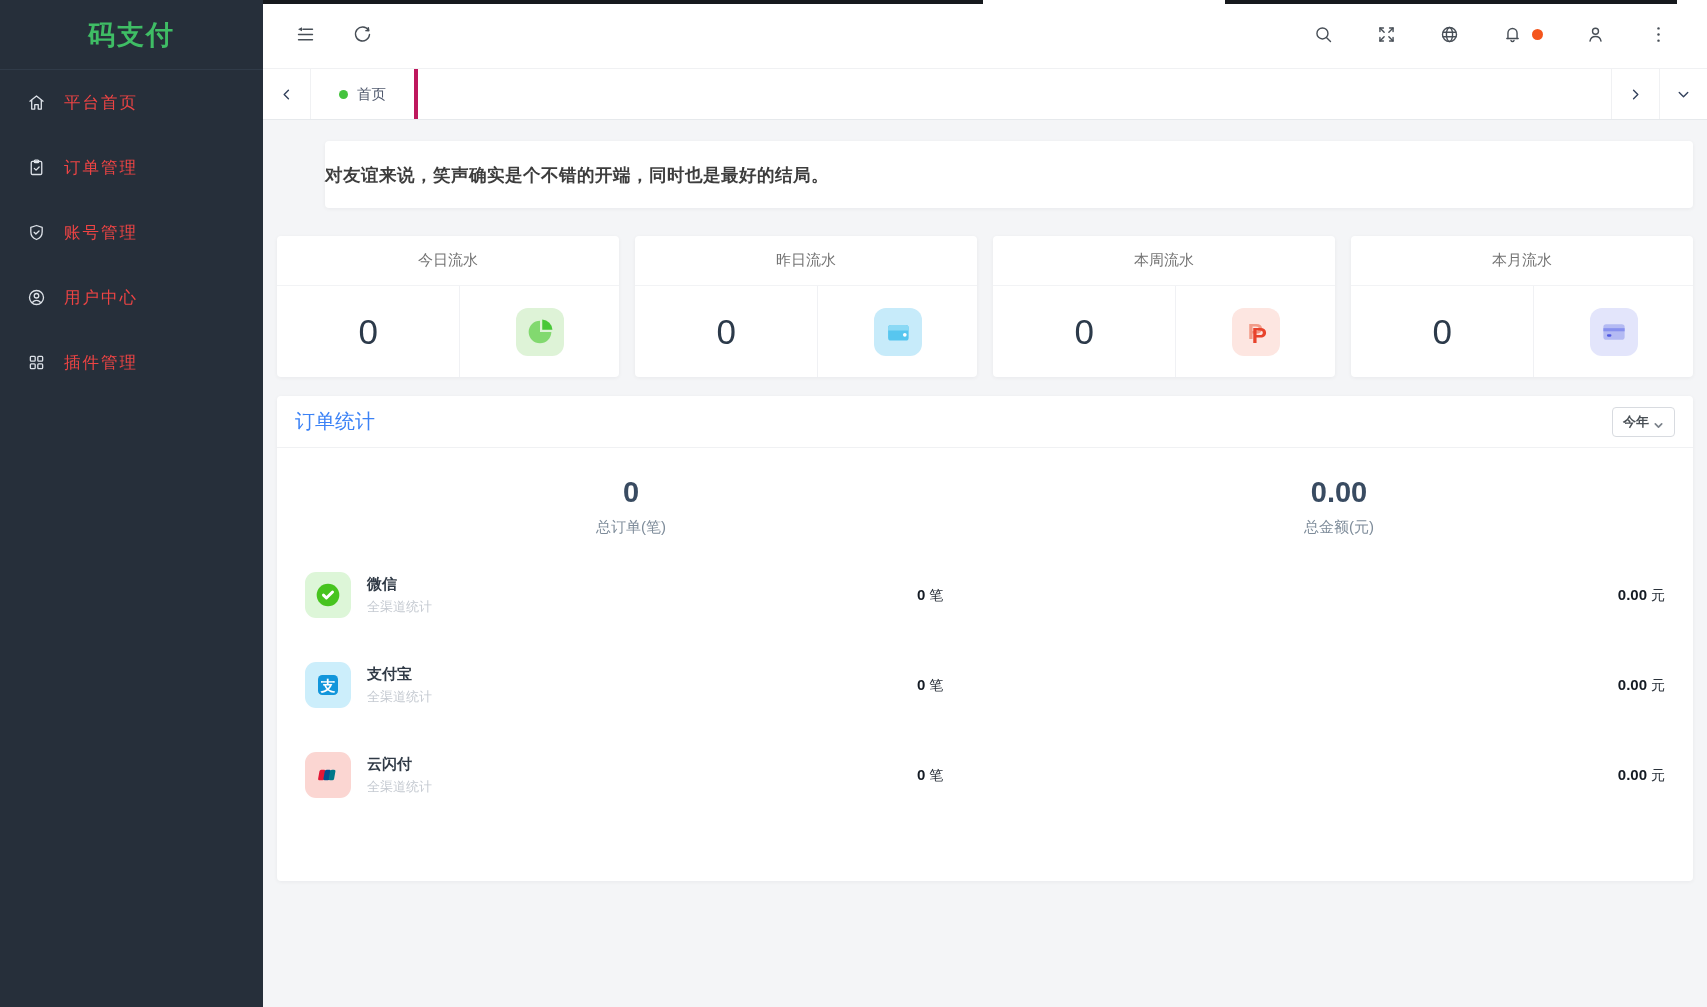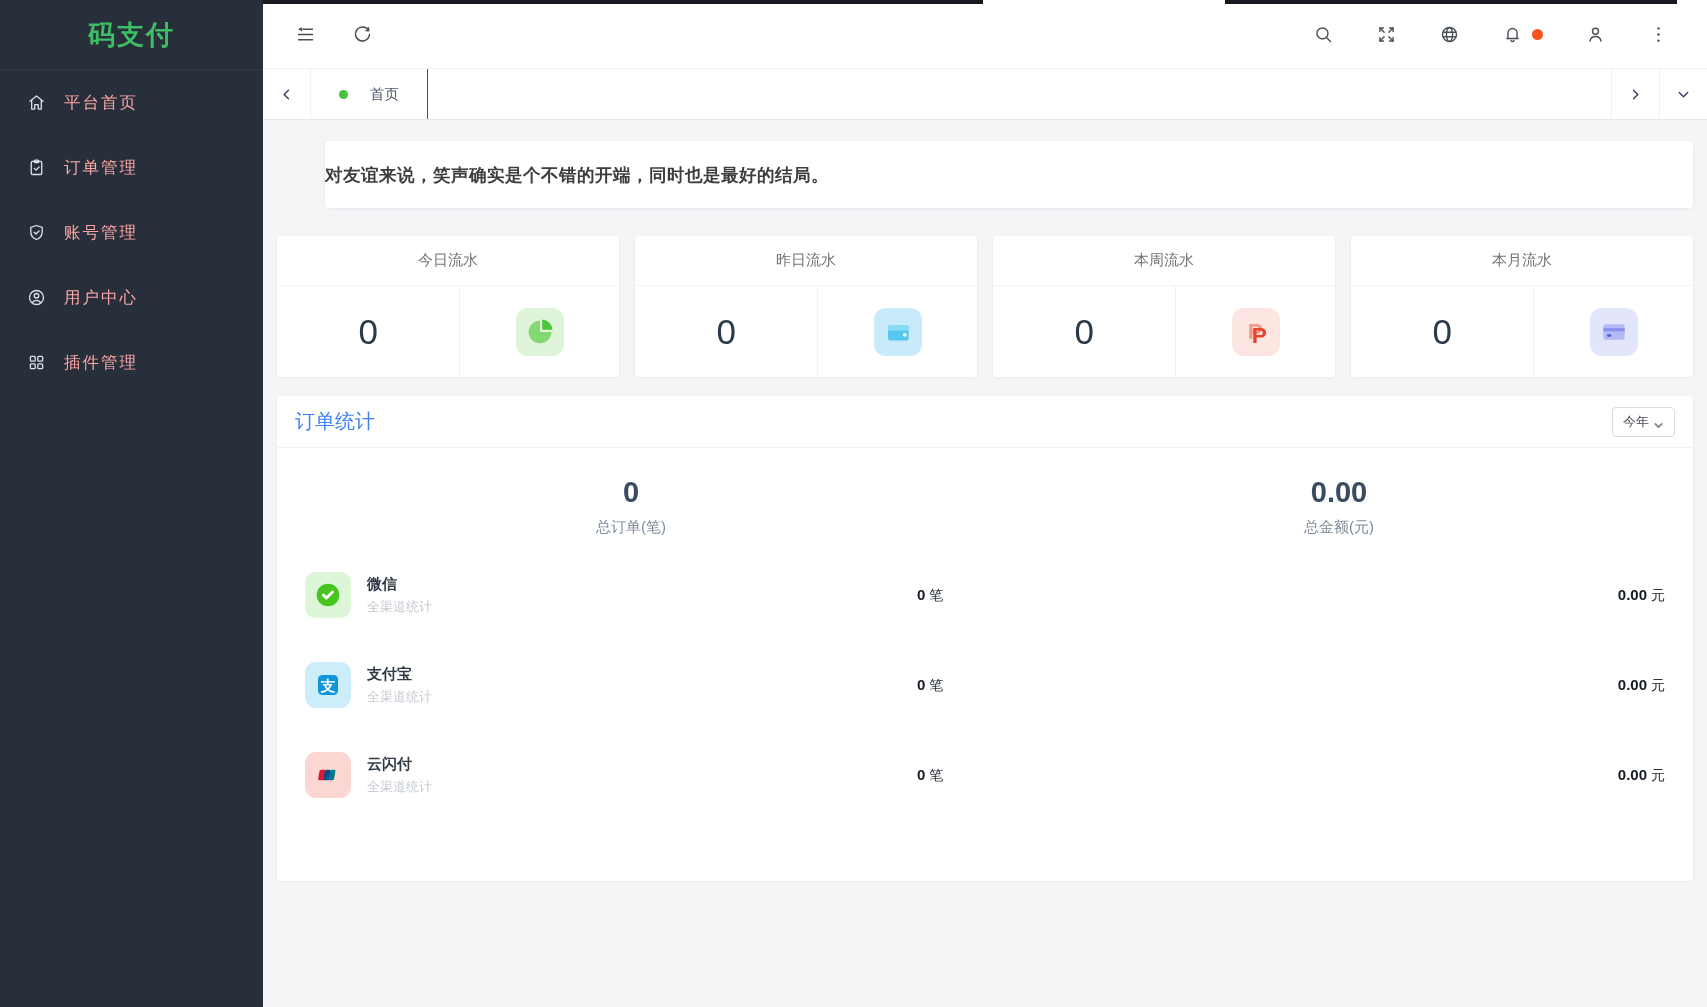--- a/index.html
+++ b/index.html
@@ -8,21 +8,21 @@
   .app { position:relative; width:1707px; height:1007px; display:flex; }
 
   
   .sidebar { width:263px; height:100%; background:#262f3a; flex:0 0 263px; }
   .logo { height:70px; display:flex; align-items:center; justify-content:center;
           color:#3fbd65; font-size:27px; font-weight:bold; letter-spacing:2px;
           border-bottom:1px solid #303b48; }
   .menu-item { height:65px; display:flex; align-items:center; padding-left:26px;
                cursor:pointer; }
   .menu-item .mi { width:21px; height:21px; margin-right:17px; display:flex; }
-  .menu-item .ml { color:#fca5a5; font-size:16.5px; letter-spacing:2px; }
+  .menu-item .ml { color:#ef4444; font-size:16.5px; letter-spacing:2px; }
   .mi svg { width:100%; height:100%; stroke:#dde2e8; fill:none;
             stroke-width:1.5; stroke-linecap:round; stroke-linejoin:round; }
 
   
   .main { position:relative; flex:1; height:100%; background:#f4f5f7;
           display:flex; flex-direction:column; }
   .topline { position:absolute; top:0; height:4px; background:#16191d; z-index:5; }
   .topline.a { left:0; width:720px; }
   .topline.b { left:962px; width:452px; }
 
@@ -39,22 +39,22 @@
 
   
   .tabbar { height:51px; background:#fff; display:flex; align-items:stretch;
             border-bottom:1px solid #e6e9ec; }
   .tab-nav { width:48px; display:flex; align-items:center; justify-content:center;
              cursor:pointer; }
   .tab-nav svg { width:17px; height:17px; stroke:#33415c; fill:none;
                  stroke-width:1.8; stroke-linecap:round; stroke-linejoin:round; }
   .tab-nav.first { border-right:1px solid #f0f1f3; }
   .tab-nav.bl { border-left:1px solid #f0f1f3; }
-  .tab { display:flex; align-items:center; gap:22px; padding:0 28px;
-         border-right:1px solid #be185d; cursor:pointer; }
+  .tab { display:flex; align-items:center; gap:9px; padding:0 28px;
+         border-right:4px solid #be185d; cursor:pointer; }
   .tab .dot { width:9px; height:9px; border-radius:50%; background:#45c33e; }
   .tab .tlabel { font-size:14.5px; color:#515a6e; }
   .tab-fill { flex:1; }
 
   
   .content { flex:1; padding:21px 14px 0; overflow:hidden; }
   .card { background:#fff; border-radius:4px; box-shadow:0 1px 4px rgba(0,21,41,.05); }
 
   .quote-card { height:67px; display:flex; align-items:center; justify-content:flex-start;margin-left:48px; }
   .quote-card p { font-size:17.5px; font-weight:bold; color:#3d3d3d; letter-spacing:.5px; }
@@ -76,21 +76,21 @@
   .bg-lred { background:#fbd6d2; }
 
   .panels { display:flex; gap:19px; margin-top:19px; }
   .panel { flex:1; height:485px; }
   .panel-head { height:52px; display:flex; align-items:center; justify-content:space-between;
                 padding:0 18px; border-bottom:1px solid #f0f1f3; }
   .panel-title { font-size:20px; font-weight:normal; color:#3b82f6; }
   .mini-btn { display:flex; align-items:flex-end; gap:4px; background:#fff;
               border:1px solid #d8dbe0; border-radius:4px; padding:5px 10px;
               font-size:13px; color:#4a5056; cursor:pointer;
-              font-family:"Liberation Sans","DejaVu Sans",sans-serif; }
+              font-family:"Liberation Sans","DejaVu Sans",sans-serif;font-weight:bold; }
   .mini-btn svg { width:11px; height:11px; stroke:#7b828a; fill:none;
                   stroke-width:1.8; stroke-linecap:round; stroke-linejoin:round; }
 
   .totals { display:flex; padding-top:28px; }
   .total { flex:1; text-align:center; }
   .total .tv { font-size:29px; font-weight:bold; color:#394b61; }
   .total .tl { margin-top:9px; font-size:15px; color:#7e8c9a; }
 
   .channels { padding:34px 28px 0; }
   .ch-row { display:flex; align-items:center; height:48px; margin-bottom:42px; }

